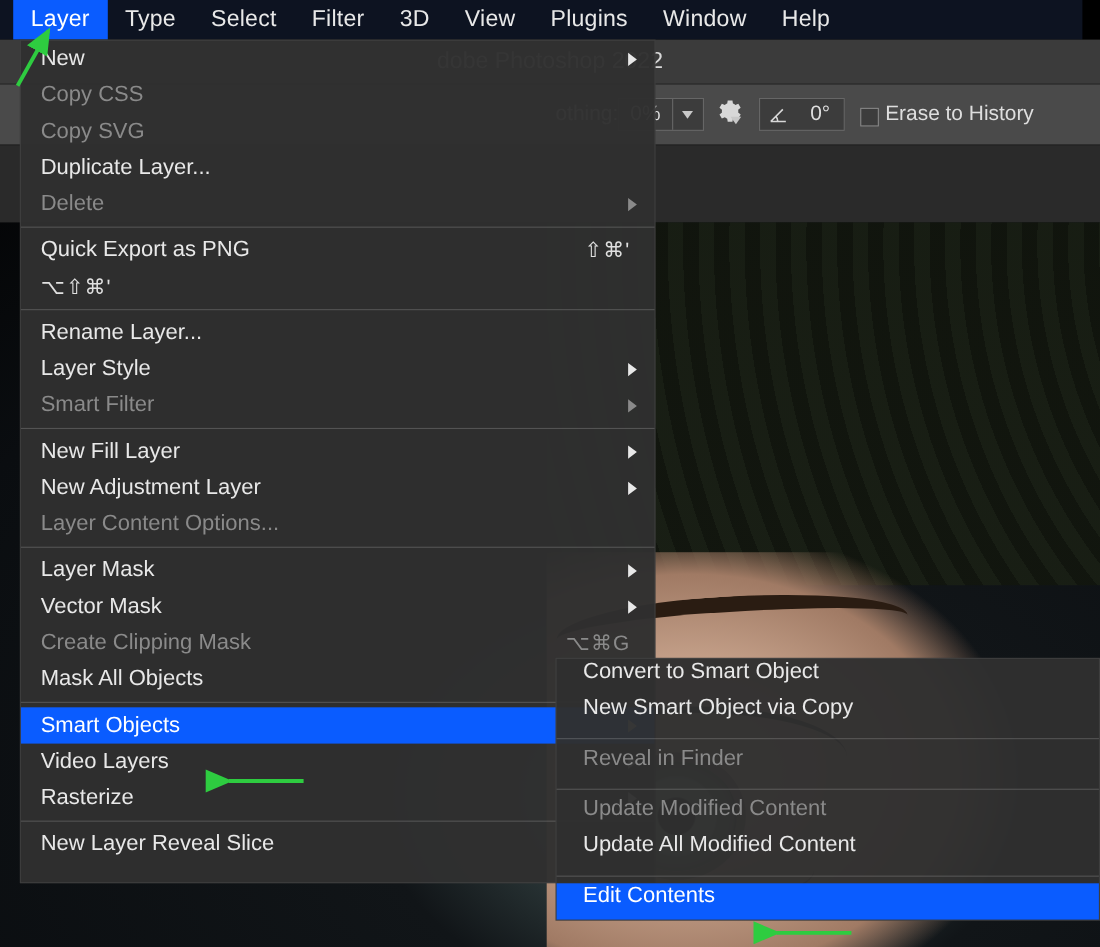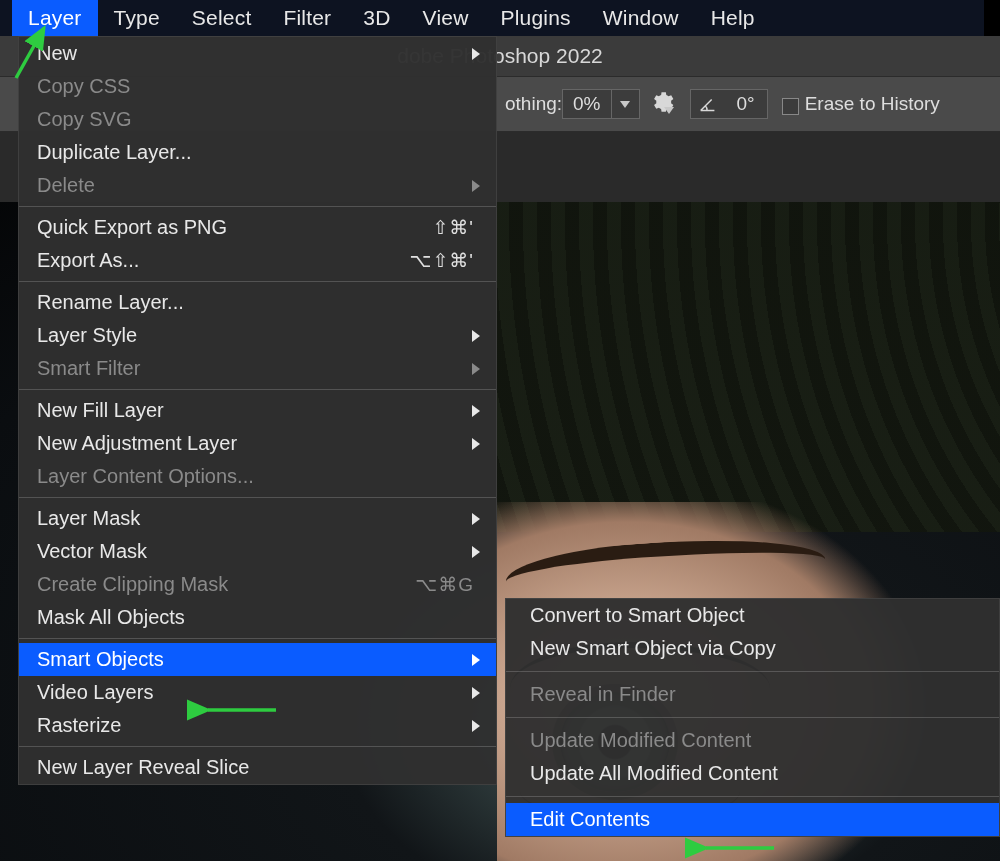--- a/index.html
+++ b/index.html
@@ -37,34 +37,34 @@
        background: radial-gradient(circle at 50% 50%, #111 0% 22%, #93b09e 24% 48%, #71886f 50% 70%, #3e4a3f 72% 100%);
        box-shadow: 0 0 0 8px rgba(20,20,20,.5), inset 0 0 18px rgba(0,0,0,.6);}
   .photo .lashU{position:absolute; left:510px; top:440px; width:260px; height:60px; border-top:6px solid #1a120e; border-radius:60% 70% 0 0 / 100% 100% 0 0;}
   .photo .lashL{position:absolute; left:520px; top:580px; width:220px; height:40px; border-bottom:4px solid #2a1a12; border-radius:0 0 60% 70% / 0 0 100% 100%;}
   .photo .brow{position:absolute; left:505px; top:340px; width:320px; height:40px; border-top:14px solid #2a1c12; border-radius:60% 80% 0 0 / 100% 100% 0 0; transform:rotate(-4deg);}
   .photo .hat{ position:absolute; left:497px; right:0; top:0; height:330px; background:
        repeating-radial-gradient(circle at 880px 20px, #1a2014 0 14px, #12160d 14px 28px);
        opacity:.85;}
   
   
-  .menu{ position:absolute; left:18px; top:36px; width:479px; background:rgba(48,48,48,.97); border:1px solid rgba(255,255,255,.08); padding-bottom:0;}
+  .menu{ position:absolute; left:18px; top:36px; width:578px; background:rgba(48,48,48,.97); border:1px solid rgba(255,255,255,.08); padding-bottom:18px;}
   .menu .row{ display:flex; align-items:center; height:33px; padding:0 22px 0 18px; font-size:20px; color:#e8e8e8; position:relative;}
   .menu .row.hl{ background:#0a5cff; color:#ffffff;justify-content:flex-end;}
   .menu .row.dis{ color:#8a8a8a;}
   .menu .sep{ height:1px; background:rgba(255,255,255,.18); margin:4px 0;}
   .menu .txt{ flex:1;}
   .menu .sc{ font-family:-apple-system, Arial; color:#e0e0e0; font-size:19px; letter-spacing:1px;}
   .menu .row.dis .sc{ color:#8a8a8a;}
   .menu .sub::after{ content:""; position:absolute; right:16px; top:50%; transform:translateY(-50%);
        border-left:8px solid currentColor; border-top:6px solid transparent; border-bottom:6px solid transparent;}
   
   
   .submenu{ position:absolute; left:505px; top:598px; width:495px; background:rgba(48,48,48,.97); border:1px solid rgba(255,255,255,.08);}
-  .submenu .row{ display:flex; align-items:center; height:33px; padding:0 24px 0 24px; font-size:20px; color:#e8e8e8; position:relative;}
+  .submenu .row{ display:flex; align-items:flex-start; height:33px; padding:0 24px 0 24px; font-size:20px; color:#e8e8e8; position:relative;}
   .submenu .row.hl{ background:#0a5cff; color:#ffffff;}
   .submenu .row.dis{ color:#8a8a8a;}
   .submenu .sep{ height:1px; background:rgba(255,255,255,.18); margin:6px 0;}
   
   
   .arrow{ position:absolute; pointer-events:none;}
   .arrow svg{ overflow:visible;}
   
   .chevdown{ width:0;height:0;border-left:5px solid transparent;border-right:5px solid transparent;border-top:7px solid #c8c8c8; }
 </style>
@@ -142,21 +142,20 @@
     </div>
     <div class="row dis sub">
       <span class="txt">Delete</span>
     </div>
     <div class="sep"></div>
     <div class="row">
       <span class="txt">Quick Export as PNG</span>
       <span class="sc">⇧⌘'</span>
     </div>
     <div class="row">
-      <span class="txt">Export As...</span>
       <span class="sc">⌥⇧⌘'</span>
     </div>
     <div class="sep"></div>
     <div class="row">
       <span class="txt">Rename Layer...</span>
     </div>
     <div class="row sub">
       <span class="txt">Layer Style</span>
     </div>
     <div class="row dis sub">

